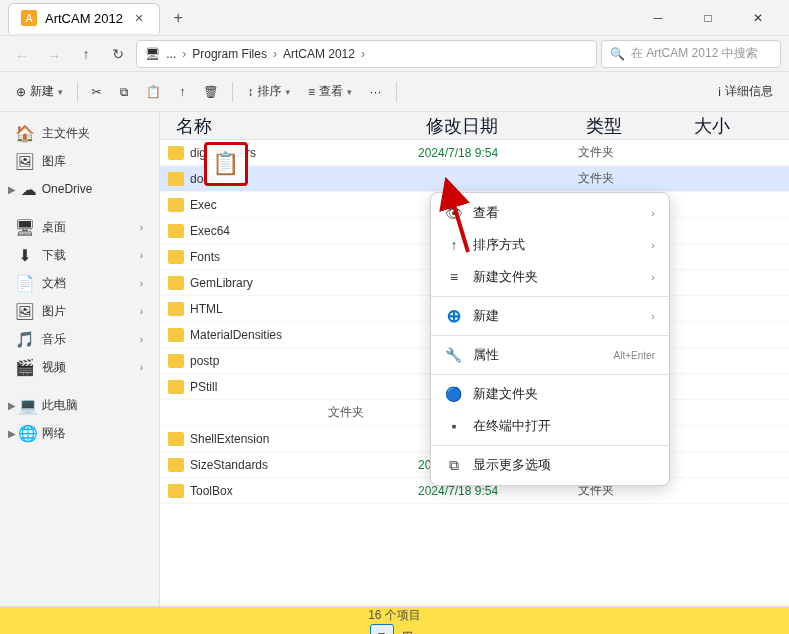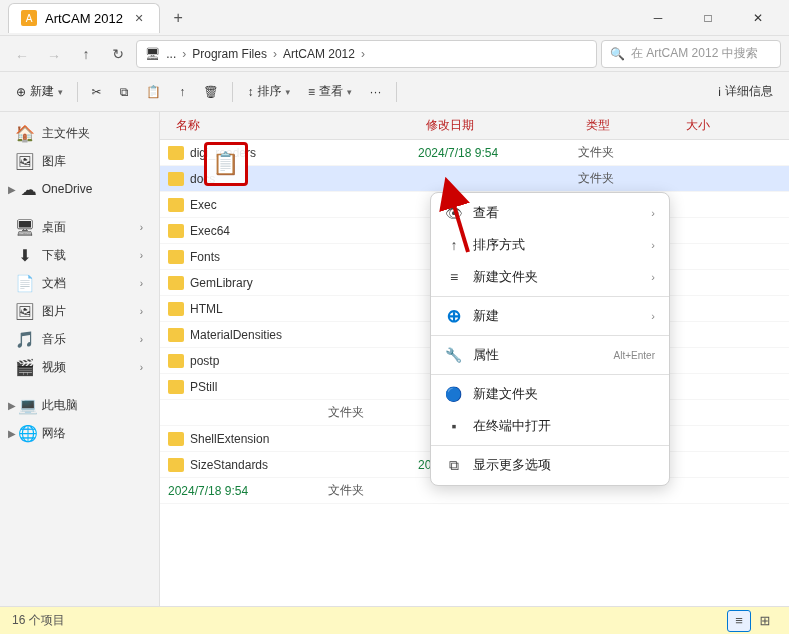--- a/index.html
+++ b/index.html
@@ -227,29 +227,29 @@
     }
     .file-list-header {
       display: flex;
       align-items: center;
       background: #f3f3f3;
       border-bottom: 1px solid #e0e0e0;
       height: 28px;
       padding: 0 8px;
     }
     .col-header {
-      font-size: 12px;
-      color: #b91c1c;
+      font-size: 18px;
+      color: #0f172a;
       padding: 0 8px;
       cursor: pointer;
     }
     .col-name { width: 250px; }
     .col-date { width: 160px; }
     .col-type { width: 100px; }
-    .col-size { width: 80px; }
+    .col-size { width: 80px; margin-left: 8px; }
 
     .file-list {
       flex: 1;
       overflow-y: auto;
       background: white;
     }
     .file-row {
       display: flex;
       align-items: center;
       height: 26px;
@@ -288,26 +288,27 @@
       left: 0;
       width: 7px;
       height: 3px;
       background: #f5c842;
       border-radius: 2px 2px 0 0;
     }
 
     
     .status-bar {
       height: 28px;
-      background: #fef9c3;
+      background: #fde047;
       border-top: 1px solid #e0e0e0;
       display: flex;
       align-items: center;
       padding: 0 12px;
       justify-content: space-between;
+      flex-direction: column;
     }
     .status-text { font-size: 12px; color: #555; }
     .view-btns { display: flex; gap: 2px; }
     .view-btn {
       width: 24px;
       height: 22px;
       display: flex;
       align-items: center;
       justify-content: center;
       border-radius: 3px;
@@ -601,20 +602,21 @@
         <div class="file-cell type">文件夹</div>
         <div class="file-cell size"></div>
       </div>
       <div class="file-row">
         <div class="file-cell name"><span class="folder-icon"></span>SizeStandards</div>
         <div class="file-cell date">2024/7/18 9:54</div>
         <div class="file-cell type">文件夹</div>
         <div class="file-cell size"></div>
       </div>
       <div class="file-row">
+        <div class="file-cell name"><span class="folder-icon"></span>ToolBox</div>
         <div class="file-cell date">2024/7/18 9:54</div>
         <div class="file-cell type">文件夹</div>
         <div class="file-cell size"></div>
       </div>
     </div>
 
     <div class="context-menu">
       <div class="ctx-item">
         <div class="ctx-item-left">
           <span class="ctx-icon">👁</span>

